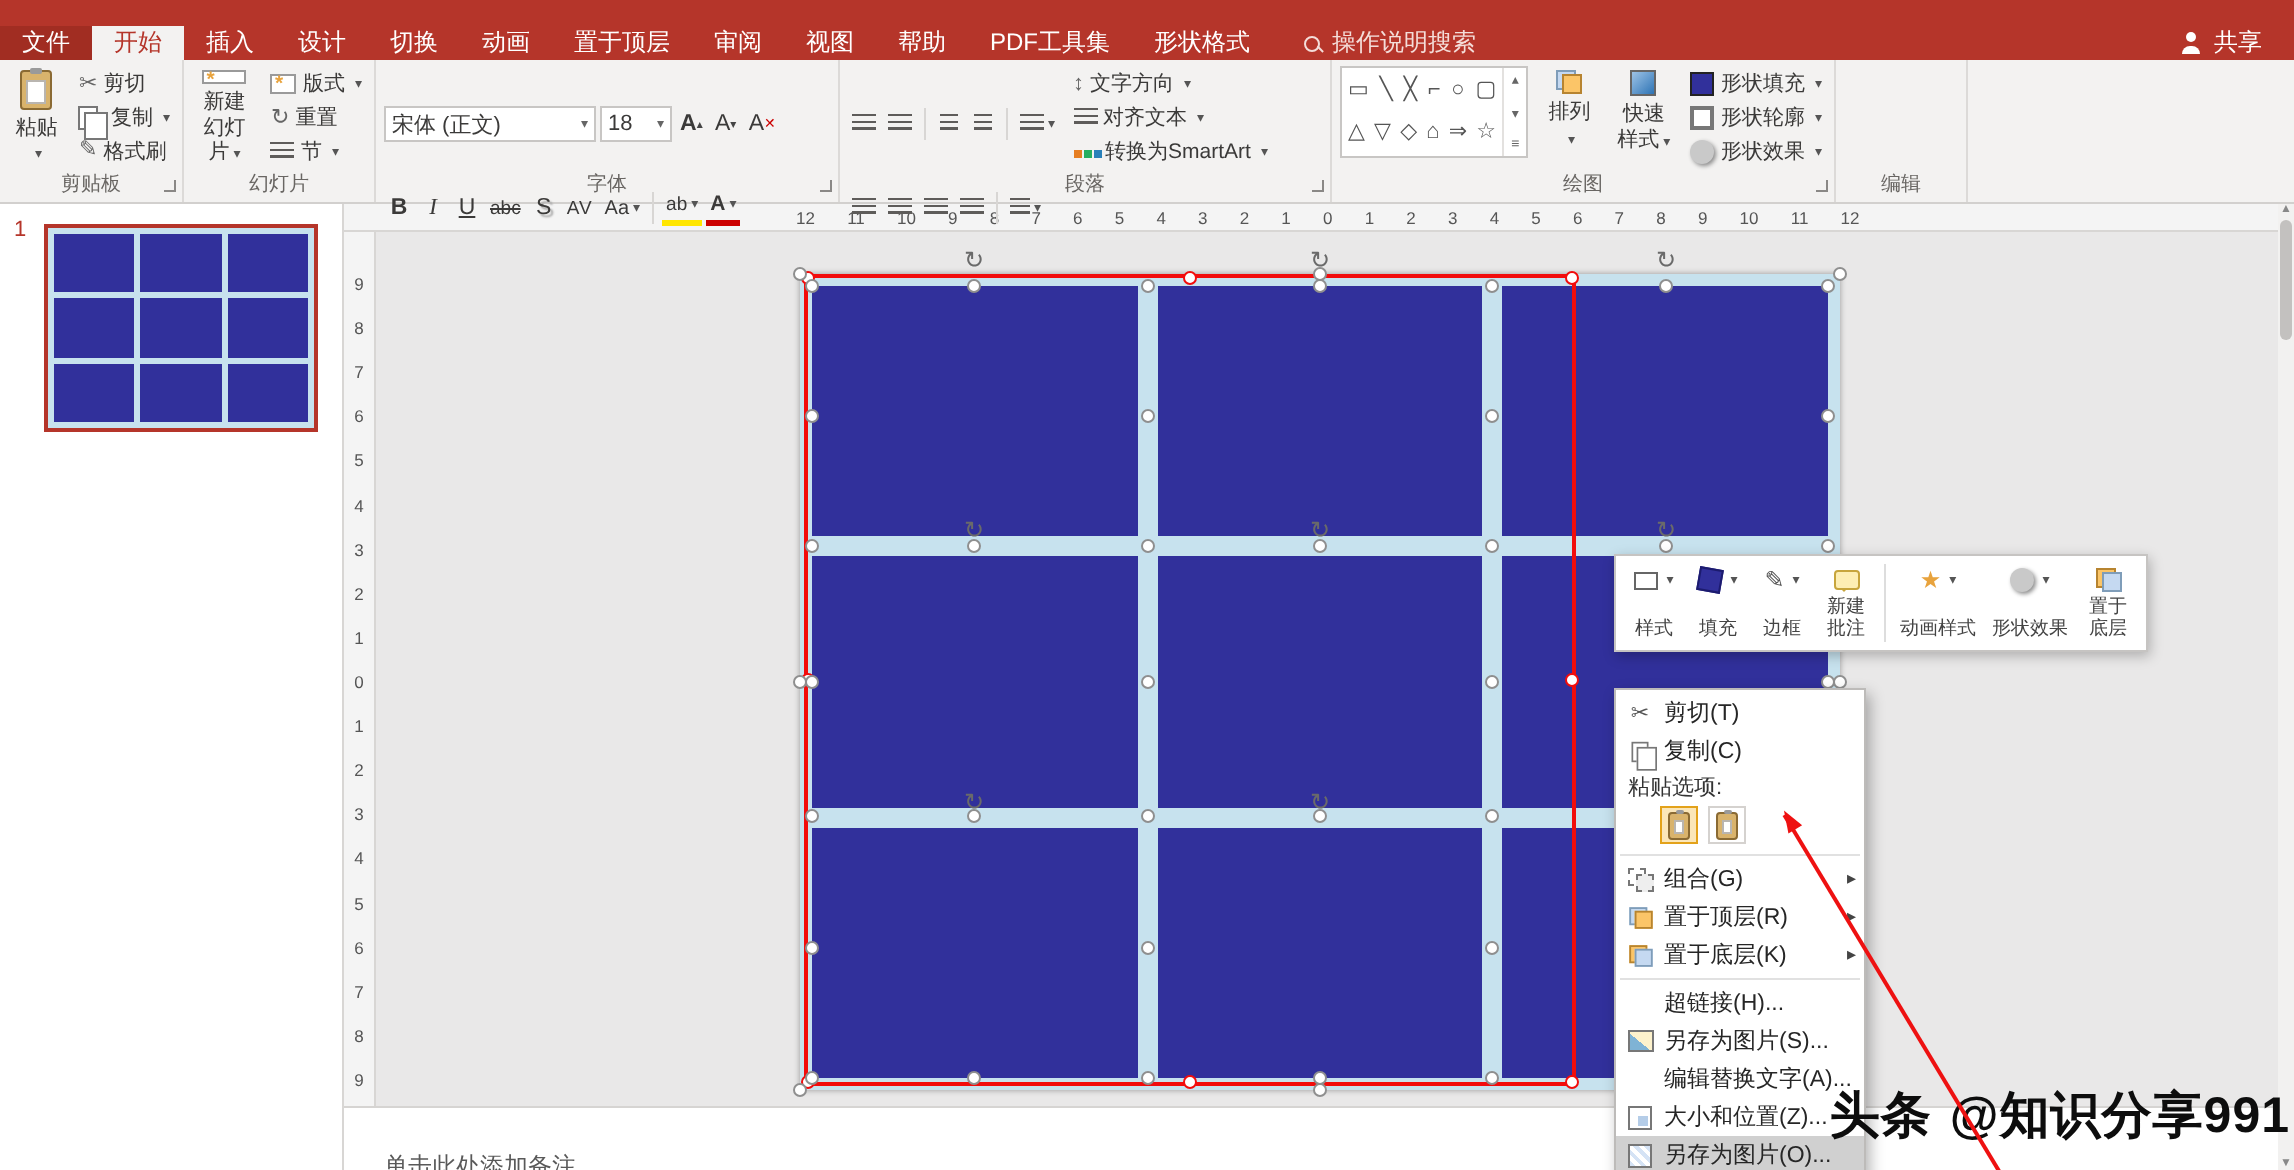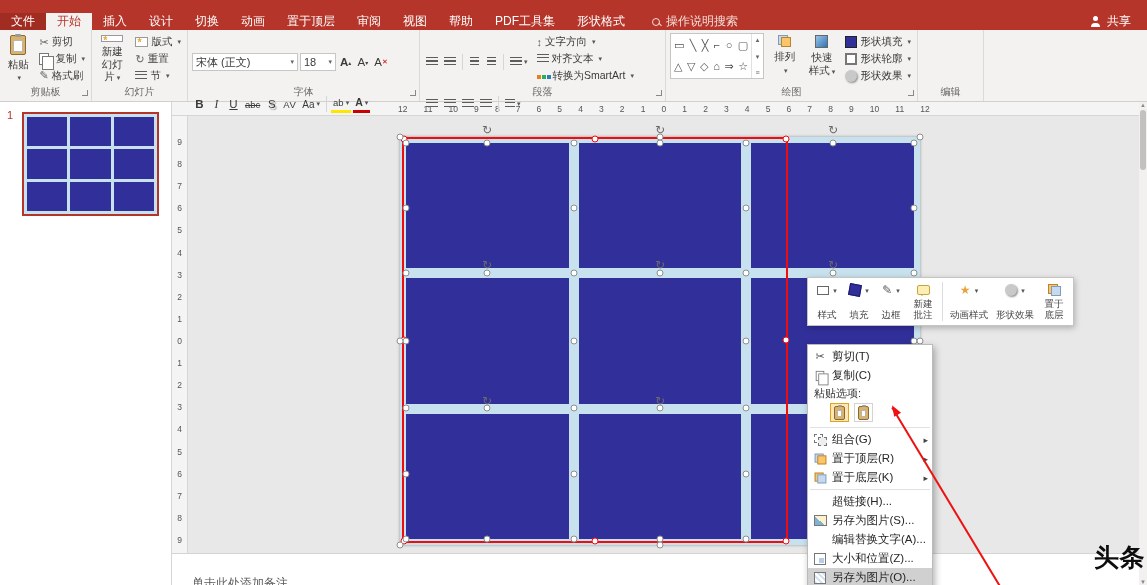--- a/index.html
+++ b/index.html
@@ -692,14 +692,15 @@
     <span class="mi">
         <span class="fmt-ic"></span>
       </span>
     <span>另存为图片(O)...</span>
     </div>
 
 </div>
 
 <div id="watermark">
   <span>头条</span>
+  <span>@知识分享991</span>
 </div>
 <div id="red-line"></div>
 
 </body></html>

